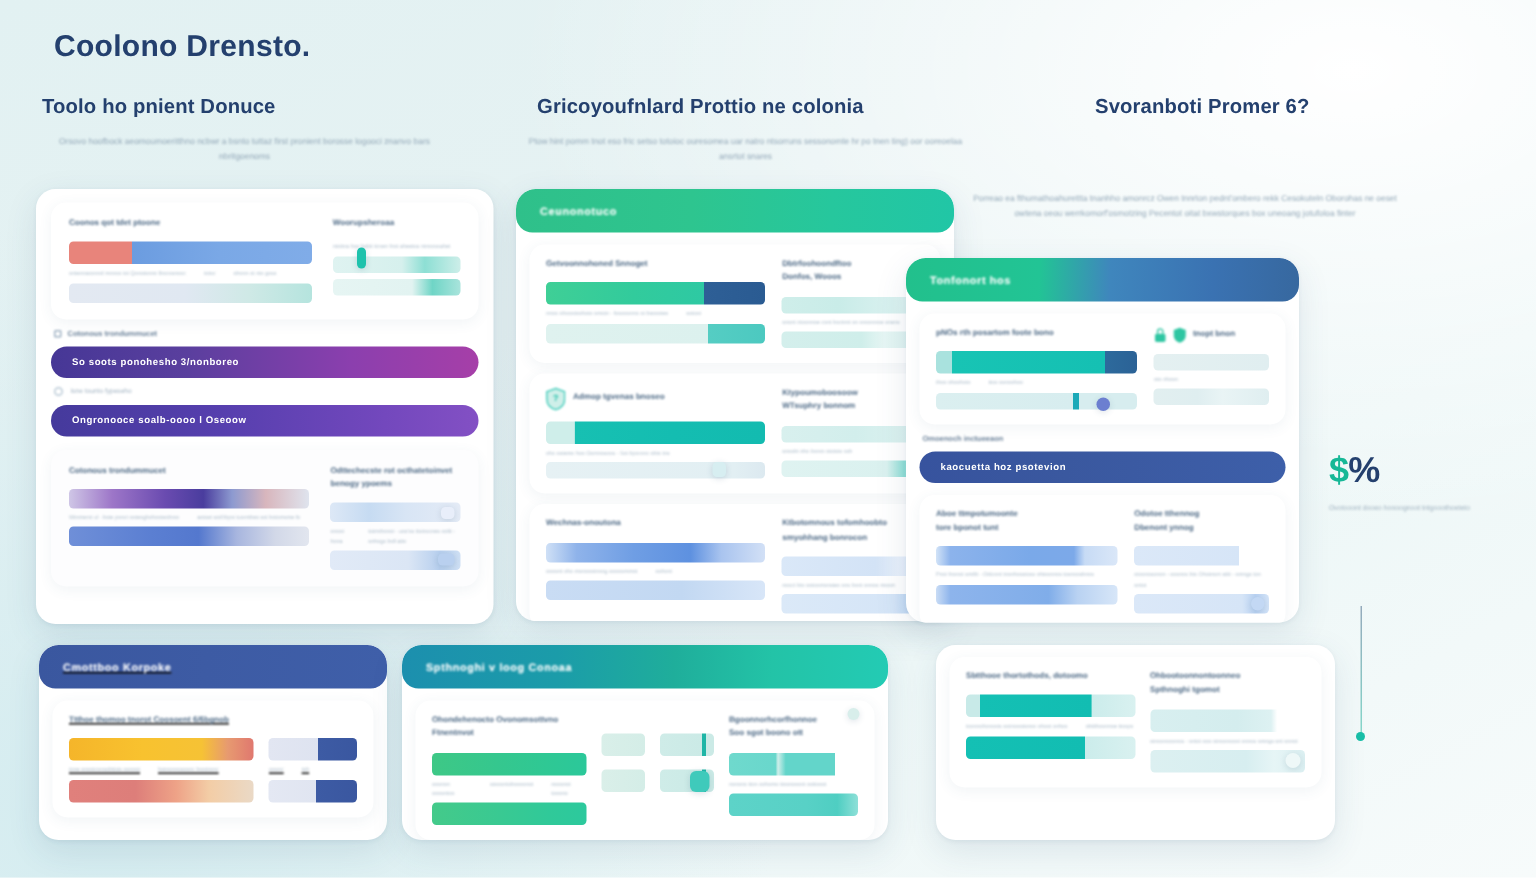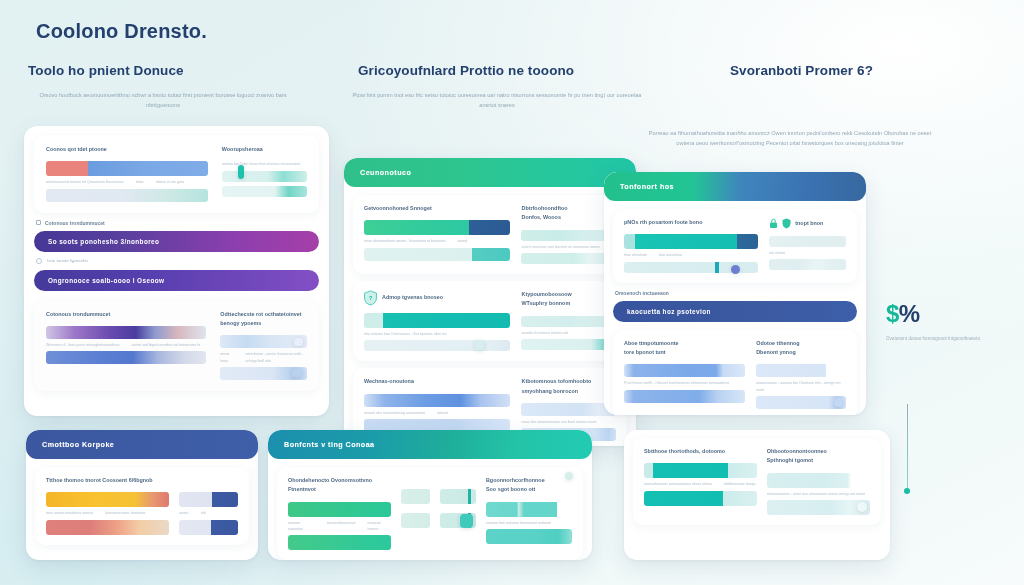--- a/index.html
+++ b/index.html
@@ -184,21 +184,21 @@
 <body>
 
 <div class="page">
 
   <div class="brand-title">Coolono Drensto.</div>
 
   <div class="col-heading" style="left:28px; top:63px;">Toolo ho pnient Donuce</div>
   <div class="col-sub" style="left:28px; top:90px; width:270px;">Orsovo hoofbock aeomoumoeritthno ncbwr a bsnto tuttaz first pronient
 borosse logooci znanvo bars nbritgoenoms</div>
 
-  <div class="col-heading" style="left:358px; top:63px;">Gricoyoufnlard Prottio ne tooono</div>
+  <div class="col-heading" style="left:358px; top:63px;">Gricoyoufnlard Prottio ne colonia</div>
   <div class="col-sub" style="left:352px; top:90px; width:290px;">Ptow hint pomm tnot eso fric setso totoioc ouresomea uar natro ntsorruns
 sessonomte hr po tnen ting) oor ooreoelaa ansrtot snares</div>
 
   <div class="col-heading" style="left:730px; top:63px;">Svoranboti Promer 6?</div>
   <div class="col-sub" style="left:640px; top:128px; width:300px;">Porreao ea fthumathoahurettta tnanhho amonrcz Owen tnnrton pednt'ombero
 rekk Cesokuteln Oborohas ne oeset owtena oeou werrkomorf'osmotzing
 Pecentot oitat bxwstorques box uneoang jotufoloa finter</div>
 
   <div class="card" style="left:24px; top:126px; width:305px; height:290px;">
 
@@ -269,21 +269,21 @@
             </div>
             <div class="bar" style="background:linear-gradient(90deg,#e1eaf7 0%,#dbe6f5 60%,#b7cfee 84%,#cfe0f4 100%);">
               <span class="mini-badge" style="right:4px; top:2.5px; width:11px; height:8px; background:#b9d0ef;"></span>
             </div>
           </div>
         </div>
       </div>
     </div>
   </div>
 
-  <div class="card" style="left:344px; top:126px; width:292px; height:288px;margin-top:32px;">
+  <div class="card" style="left:344px; top:126px; width:292px; height:288px;">
     <div class="card-head" style="background:linear-gradient(92deg,#2fc08a 0%,#2ec58f 40%,#26c79d 72%,#21c6a6 100%);">
       <span class="card-head-label">Ceunonotuco</span>
     </div>
 
     <div style="padding:8px 9px 9px;">
 
       <div class="panel" style="padding:9px 11px 10px;">
         <div class="two-col" style="gap:11px;">
           <div style="flex:1.55;">
             <div class="p-label">Getvoonnohoned Snnoget</div>
@@ -436,21 +436,21 @@
 
   <div class="rail" style="left:886px; top:300px; width:130px;">
     <div class="rail-stat">
       <span class="s-dollar">$</span><span class="s-pct">%</span>
     </div>
     <div class="rail-sub">Ovotooont  dooeo  honoognoot  tntgooothoeteto</div>
   </div>
   <div class="rail-line" style="left:907px; top:404px; height:88px;"></div>
   <div class="rail-dot" style="left:904px; top:488px;"></div>
 
-  <div class="card" style="left:26px; top:430px; width:232px; height:130px;">
+  <div class="card" style="left:26px; top:430px; width:232px; height:130px;text-decoration:underline;">
     <div class="card-head" style="background:linear-gradient(92deg,#3a579f 0%,#3d5ba4 48%,#3f5fa9 100%);">
       <span class="card-head-label">Cmottboo Korpoke</span>
     </div>
     <div style="padding:8px 9px 9px;">
       <div class="panel" style="padding:9px 11px 10px;">
         <div class="p-label">Ttthoe thomoo tnorot  Coosoent 6/6bgnob</div>
         <div class="two-col" style="gap:10px;">
           <div style="flex:2.1;">
             <div class="bar tall" style="background:linear-gradient(90deg,#f5b52a 0%,#f8c22f 40%,#f6c235 72%,#e79a70 86%,#e0786f 100%);"></div>
             <div class="p-micro">
@@ -467,21 +467,21 @@
             </div>
             <div class="bar tall" style="background:linear-gradient(90deg,#e4e8f3 0%,#e0e5f1 54%,#3d5ba4 54.1%,#3a57a0 100%);"></div>
           </div>
         </div>
       </div>
     </div>
   </div>
 
   <div class="card" style="left:268px; top:430px; width:324px; height:130px;">
     <div class="card-head" style="background:linear-gradient(92deg,#1c8fae 0%,#1b9ca9 32%,#1fae9b 56%,#23c3a7 76%,#23cbb4 100%);">
-      <span class="card-head-label">Bonfcnts v ting Conoaa</span>
+      <span class="card-head-label">Spthnoghi v loog Conoaa</span>
     </div>
     <div style="padding:8px 9px 9px;">
       <div class="panel" style="padding:9px 11px 10px;">
         <div class="two-col" style="gap:10px;">
           <div style="flex:1.5;">
             <div class="p-label" style="white-space:pre-line;">Ohondehenocto  Ovonomsottvno
 Ftnentnvot</div>
             <div class="bar tall" style="background:linear-gradient(90deg,#3ec886 0%,#35c78e 42%,#2fc894 74%,#2bc89a 100%);"></div>
             <div class="p-micro">
               <span>ooonon  oooontoo</span>

